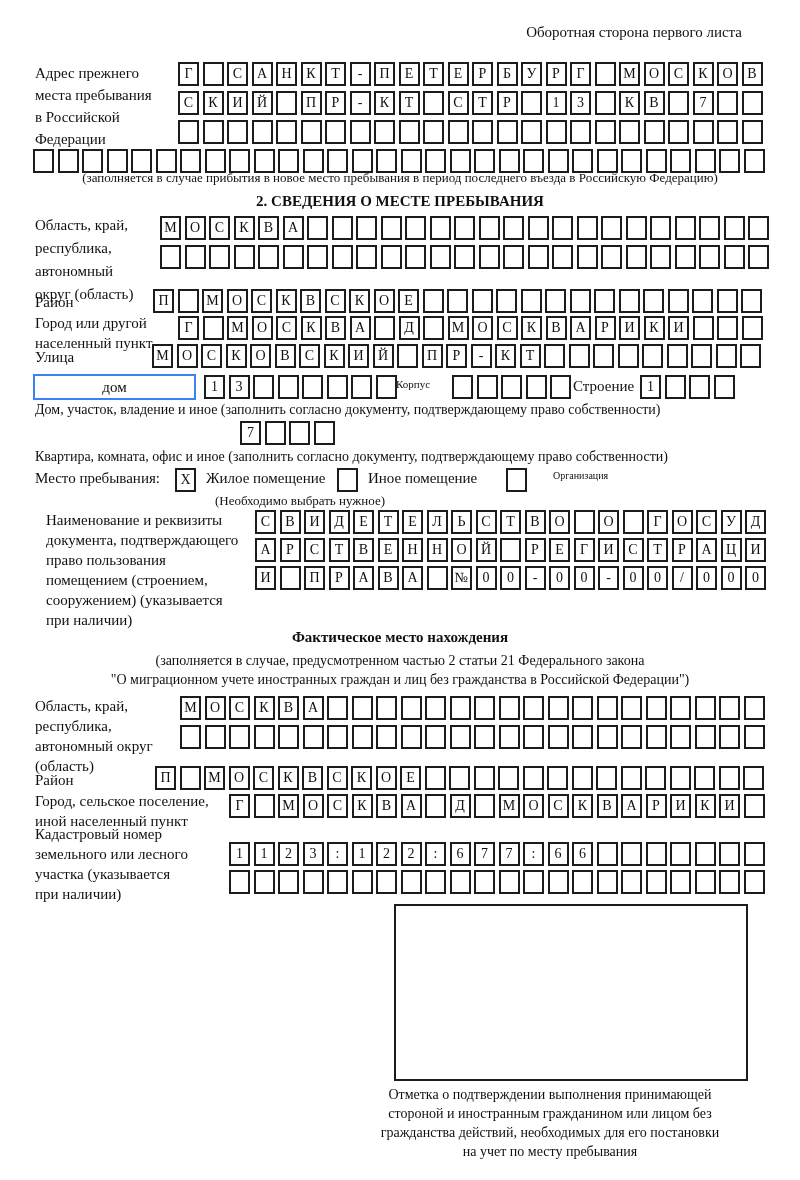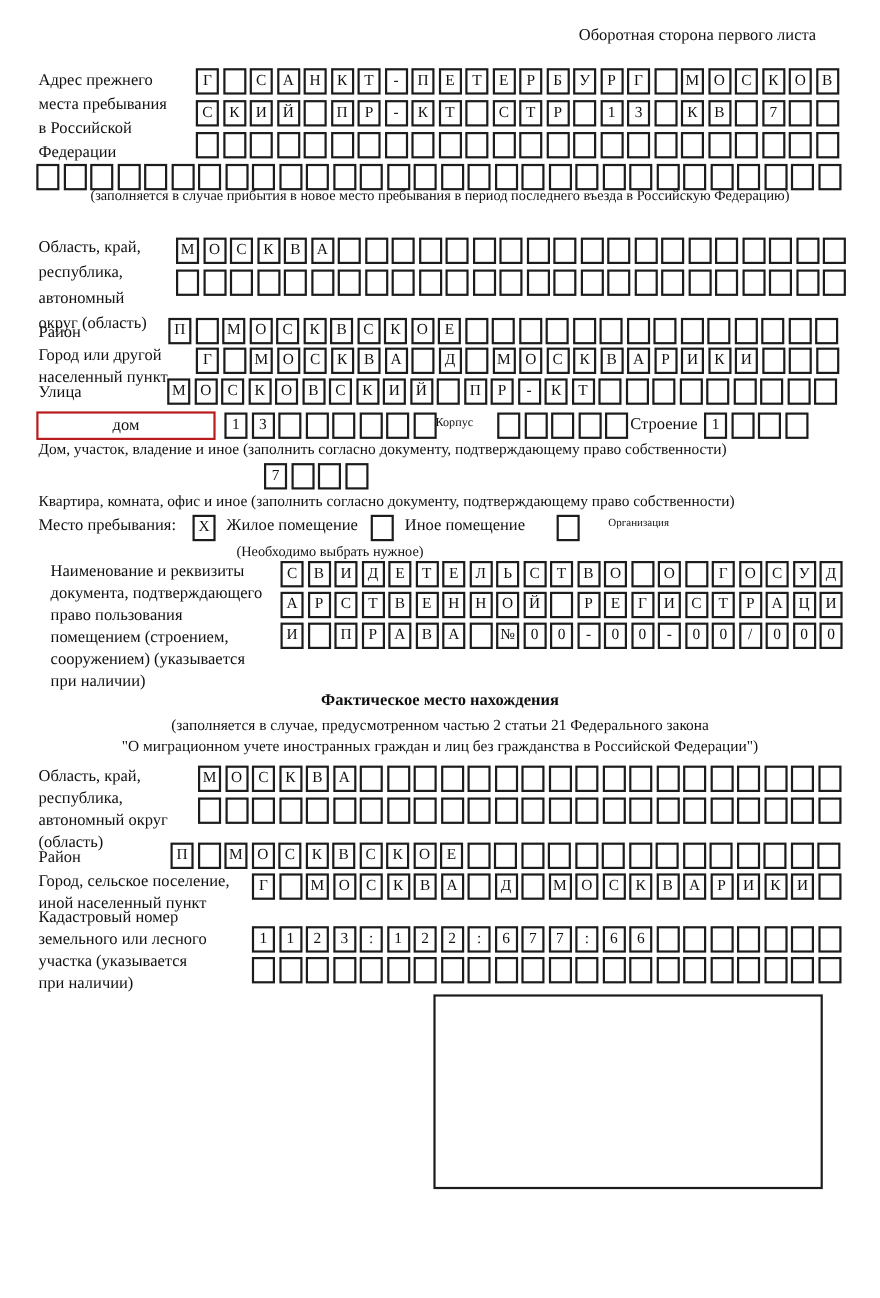--- a/index.html
+++ b/index.html
@@ -15,21 +15,21 @@
   .note{position:absolute;font-size:13px;line-height:16px;}
   .center{left:0;right:0;text-align:center;}
   .bold{font-weight:bold;}
   .boxrow{position:absolute;display:flex;gap:3.5px;}
   .cell{
     box-sizing:border-box;flex:0 0 auto;display:block;
     width:21px;height:24px;border:2px solid #1c1c1c;background:#fff;
     font-size:14px;line-height:20px;text-align:center;
   }
   .wbox{
-    position:absolute;box-sizing:border-box;border:2px solid #b91c1c;
+    position:absolute;box-sizing:border-box;border:2px solid #3b82f6;
     display:flex;align-items:center;justify-content:center;
     font-size:15px;background:#fff;
   }
   .stamp{position:absolute;box-sizing:border-box;border:2px solid #1c1c1c;background:#fff;}
 </style>
 </head>
 <body>
 
 <div id="page">
 
@@ -144,20 +144,21 @@
       <span class="cell"></span>
       <span class="cell"></span>
       <span class="cell"></span>
       <span class="cell"></span>
       <span class="cell"></span>
       <span class="cell"></span>
       <span class="cell"></span>
     </div>
   <div class="note center" style="top:170px;">(заполняется в случае прибытия в новое место пребывания в период последнего въезда в Российскую Федерацию)</div>
 
+  <div class="abs center bold" style="top:193px;font-size:15px;">2. СВЕДЕНИЯ О МЕСТЕ ПРЕБЫВАНИЯ</div>
 
   <div class="lbl lh23" style="left:35px;top:214px;">Область, край,
 республика,
 автономный
 округ (область)</div>
   <div class="boxrow" style="left:160px;top:216px;">
       <span class="cell">М</span>
       <span class="cell">О</span>
       <span class="cell">С</span>
       <span class="cell">К</span>
@@ -589,14 +590,18 @@
       <span class="cell"></span>
       <span class="cell"></span>
       <span class="cell"></span>
       <span class="cell"></span>
       <span class="cell"></span>
       <span class="cell"></span>
       <span class="cell"></span>
     </div>
 
   <div class="stamp" style="left:394px;top:904px;width:354px;height:177px;"></div>
+  <div class="abs" style="left:330px;top:1085px;width:440px;text-align:center;font-size:14px;line-height:19px;white-space:pre-line;">Отметка о подтверждении выполнения принимающей
+стороной и иностранным гражданином или лицом без
+гражданства действий, необходимых для его постановки
+на учет по месту пребывания</div>
 
 </div>
 
 </body></html>

